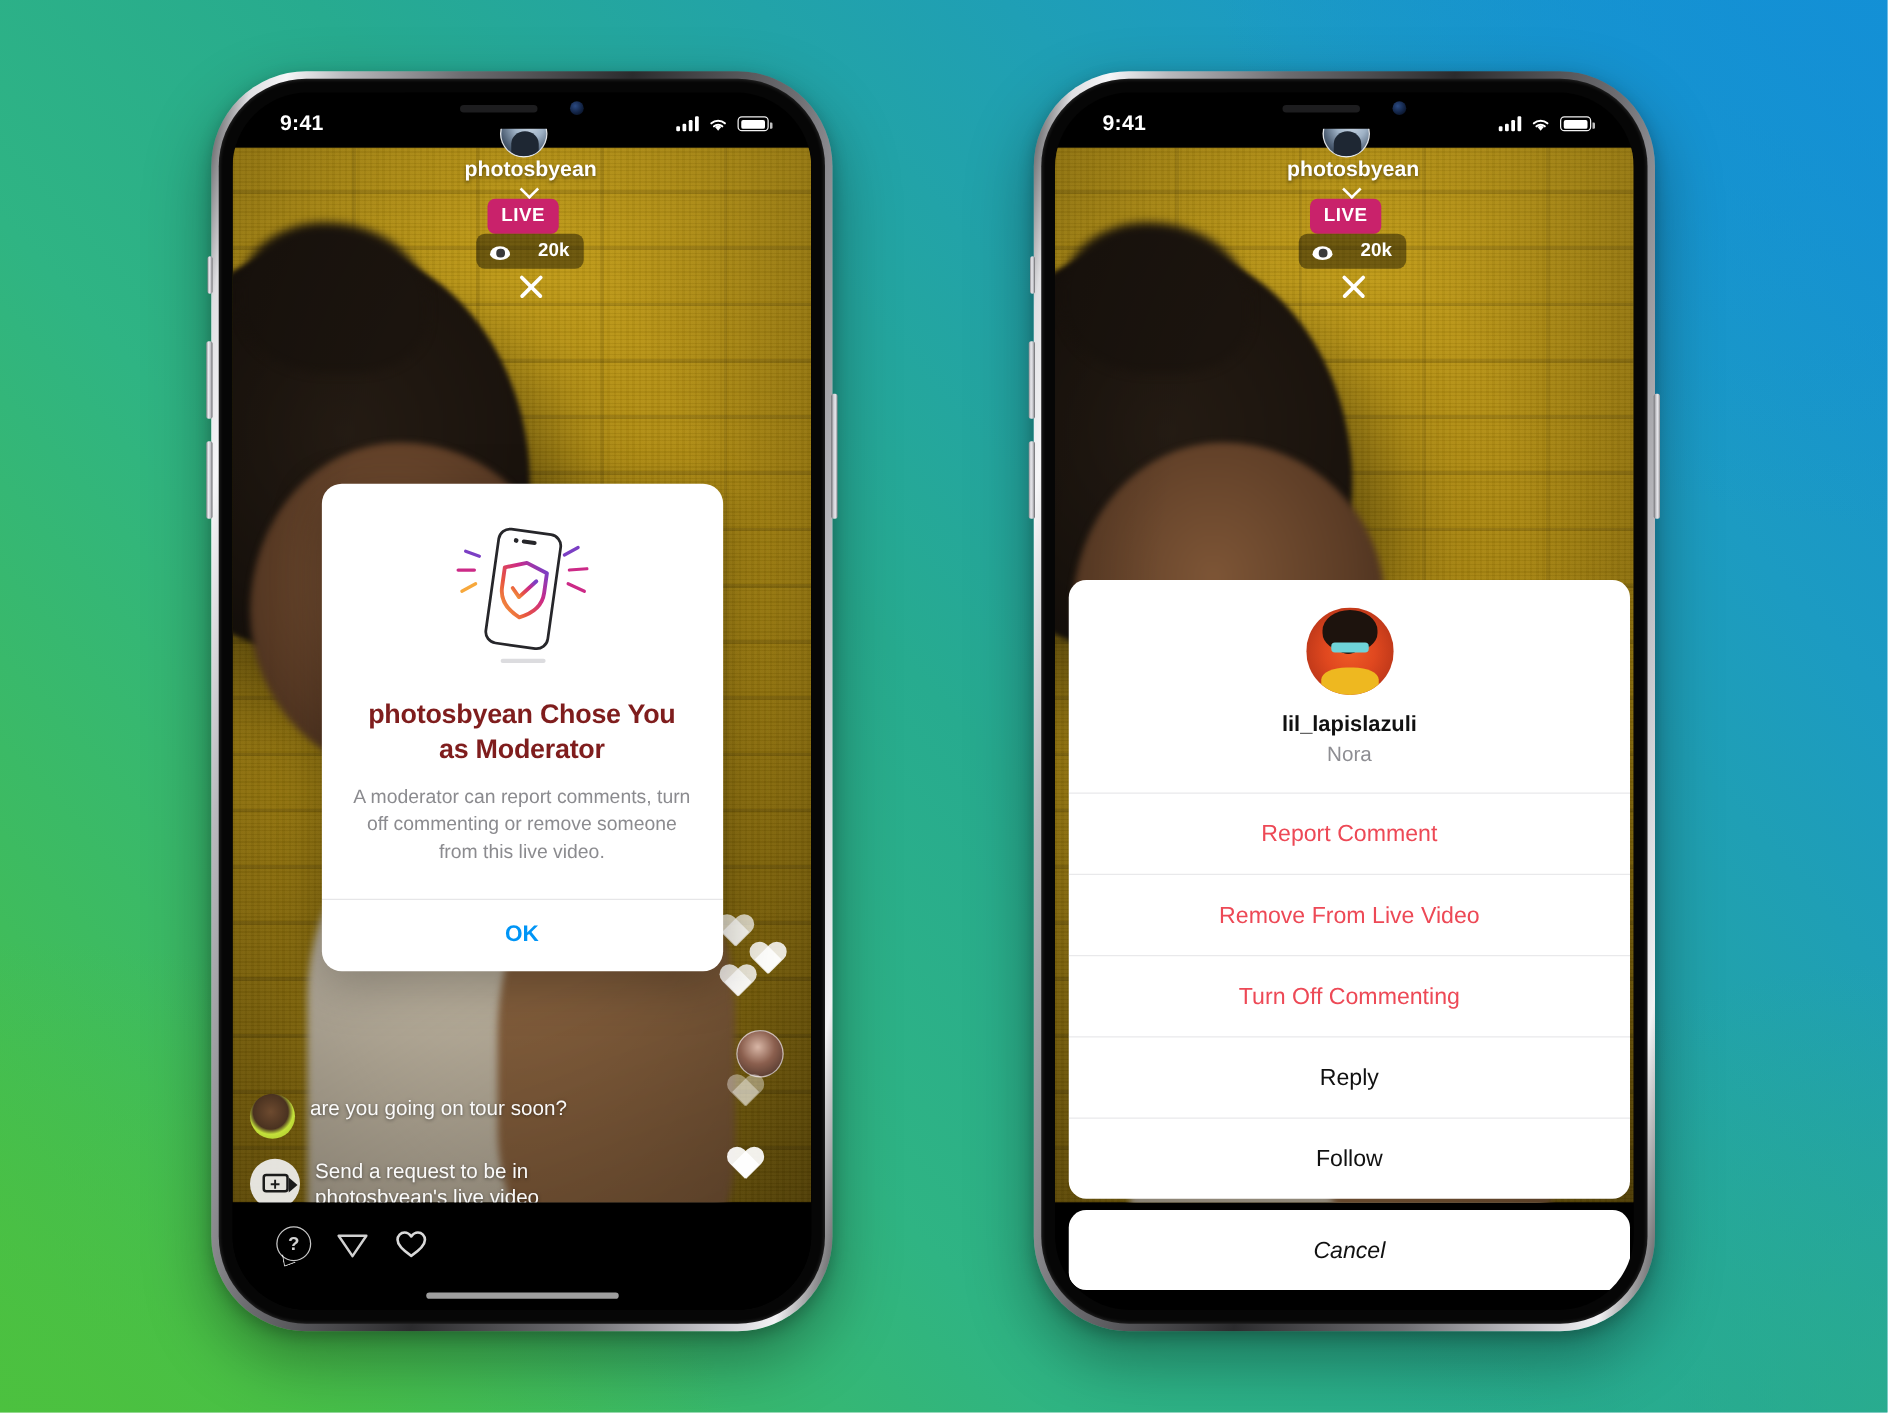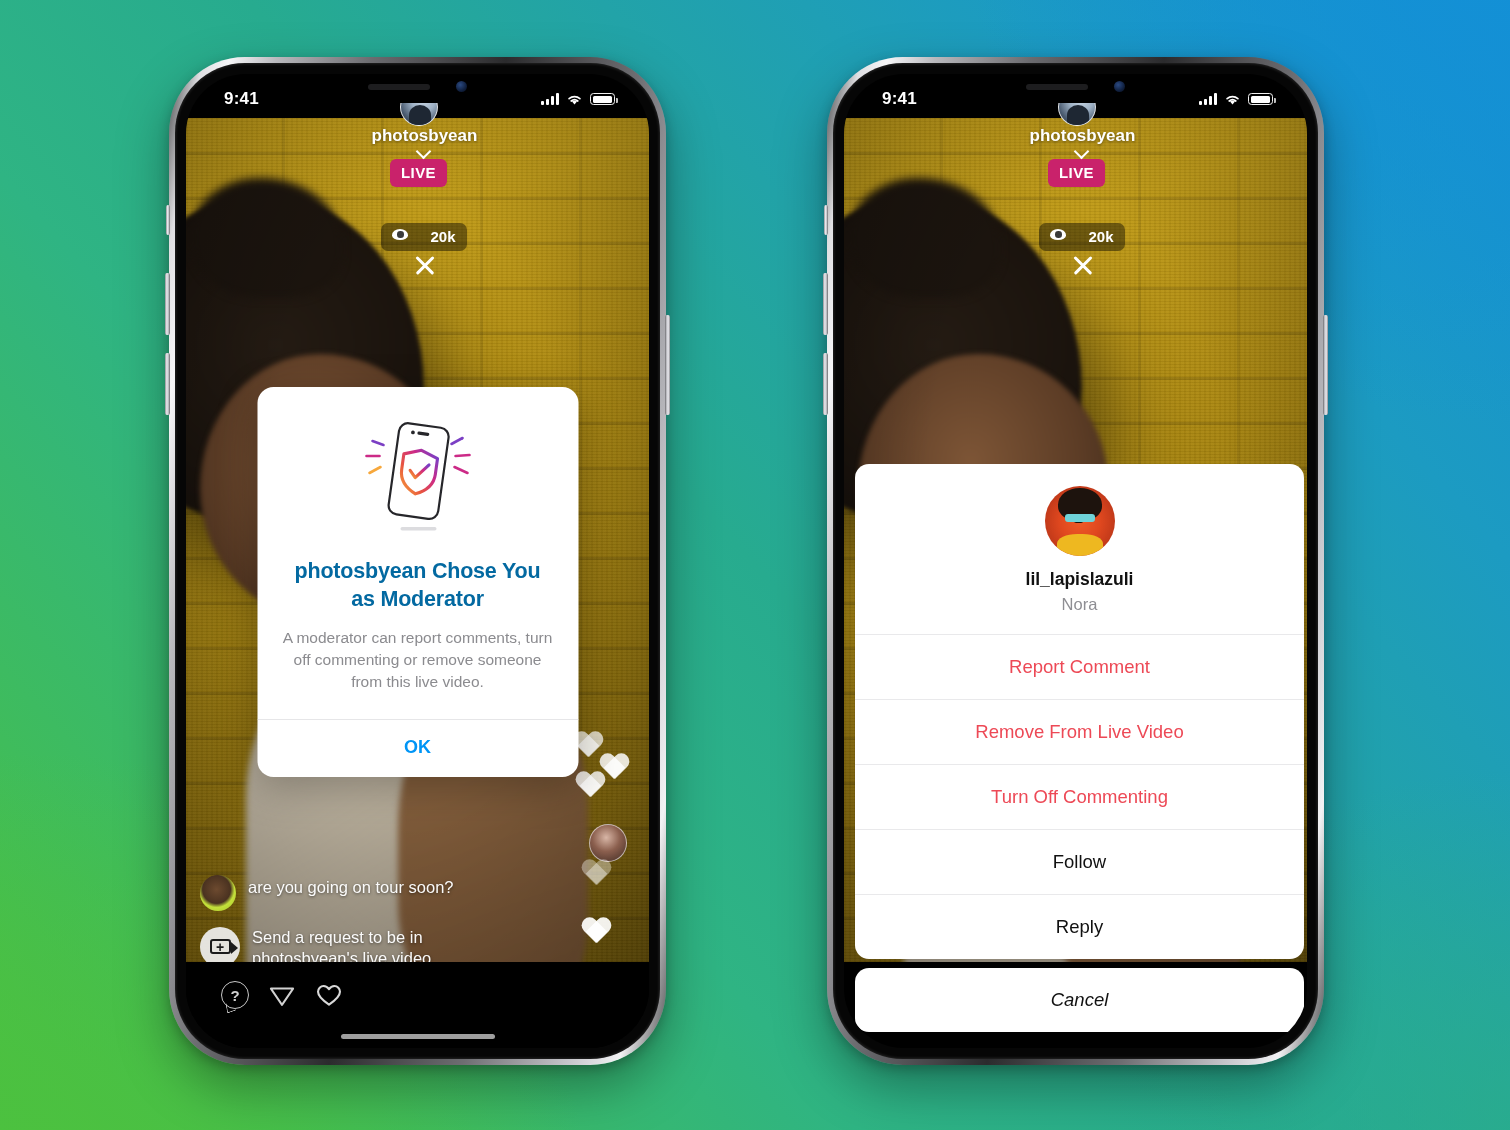--- a/index.html
+++ b/index.html
@@ -200,25 +200,25 @@
     border-right: 2.2px solid #fff; border-bottom: 2.2px solid #fff;
     transform: rotate(45deg);
   }
   .header-spacer { flex: 1; }
   .live-badge {
     background: #c9226b;
     color: #fff; font-size: 15px; font-weight: 700; letter-spacing: 0.4px;
     padding: 6px 11px 7px; border-radius: 6px; line-height: 1;
   }
   .viewer-pill {
-    display:flex; align-items:flex-start; gap: 22px;
+    display:flex; align-items:flex-end; gap: 22px;
     background: rgba(0,0,0,0.42);
     border-radius: 7px; padding: 6px 11px 7px;
     margin-left: 11px;
-    color: #fff; font-size: 15px; font-weight: 600; line-height: 1; margin-top: 36px;
+    color: #fff; font-size: 15px; font-weight: 600; line-height: 1;
   }
   .eye {
     width: 16px; height: 11px; border-radius: 50% 50% 50% 50% / 58% 58% 42% 42%;
     background: #fff; position: relative; flex:none;
   }
   .eye::after{ content:""; position:absolute; left:5px; top:2.2px; width:6.5px; height:6.5px;
     border-radius:50%; background:#3a3a3a;}
   .close-x {
     margin-left: 13px; width: 28px; height: 28px; position: relative; flex:none; cursor:pointer;
   }
@@ -339,21 +339,21 @@
     top: 313px;
     width: 321px;
     background: #fff;
     border-radius: 16px;
     overflow: hidden;
     box-shadow: 0 10px 40px rgba(0,0,0,0.28);
   }
   .modal-body { padding: 30px 24px 26px; text-align: center; }
   .modal-illus { width: 130px; height: 128px; margin: 0 auto 12px; position: relative; }
   .modal-title {
-    font-size: 21.5px; font-weight: 700; color: #0369a1; line-height: 1.32;
+    font-size: 21.5px; font-weight: 700; color: #7f1d1d; line-height: 1.32;
     letter-spacing: -0.2px; margin-bottom: 13px;
   }
   .modal-sub { font-size: 15.5px; color: #8b8b8f; line-height: 1.42; }
   .modal-divider { height: 1px; background: #e6e6e8; }
   .modal-ok {
     text-align:center; padding: 17px 0 19px;
     color: #0095f6; font-size: 18px; font-weight: 700; cursor: pointer;
   }
 
   
@@ -591,22 +591,22 @@
               <span class="hair"></span>
               <span class="shades"></span>
               <span class="shirt"></span>
             </div>
             <div class="sheet-user">lil_lapislazuli</div>
             <div class="sheet-full">Nora</div>
           </div>
           <div class="sheet-item destructive">Report Comment</div>
           <div class="sheet-item destructive">Remove From Live Video</div>
           <div class="sheet-item destructive">Turn Off Commenting</div>
+          <div class="sheet-item normal">Reply</div>
           <div class="sheet-item normal">Follow</div>
-          <div class="sheet-item normal">Reply</div>
         </div>
         <div class="cancel-btn">Cancel</div>
       </div>
 
       <div class="notch">
         <span class="speaker"></span>
         <span class="front-cam"></span>
       </div>
       <div class="statusbar">
         <div class="status-time">9:41</div>

